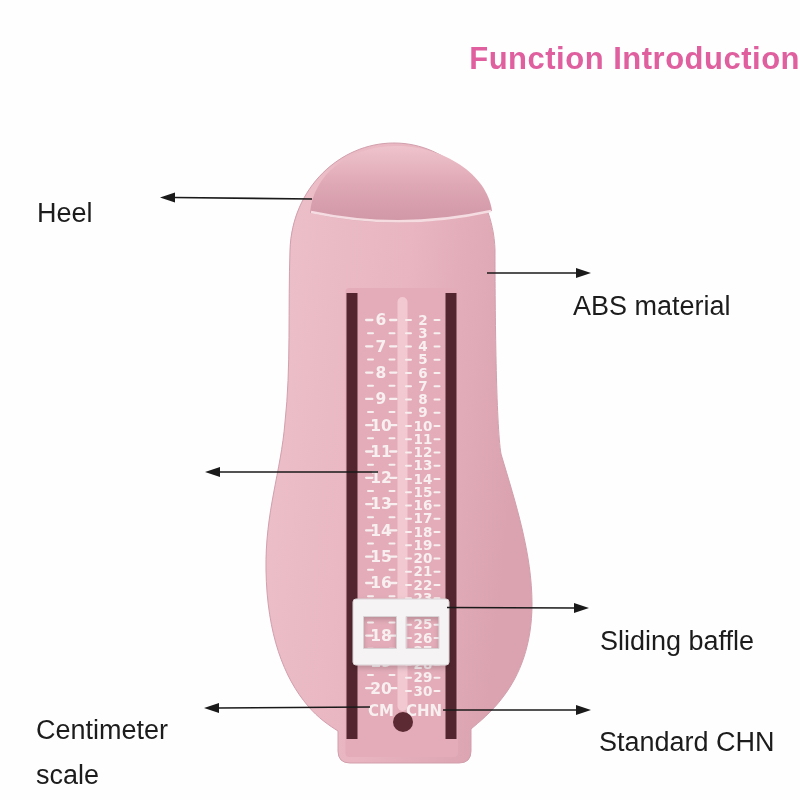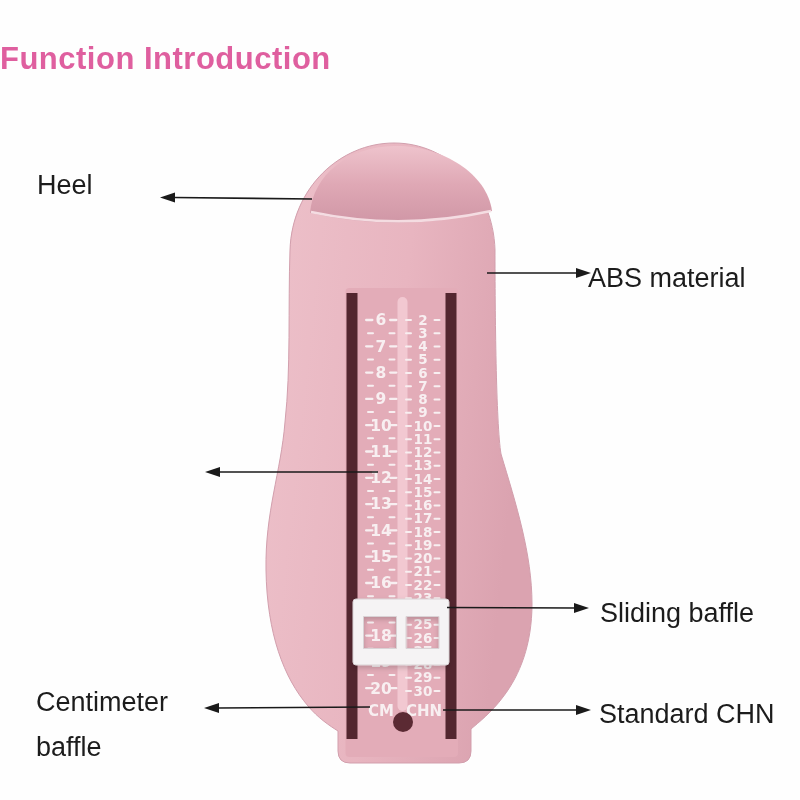--- a/index.html
+++ b/index.html
@@ -1,30 +1,30 @@
 <!DOCTYPE html>
 <html><head>
 <meta charset="utf-8">
 <style>
   html,body{margin:0;padding:0;background:#ffffff;}
   .stage{
     position:relative;width:800px;height:800px;background:#fefefe;overflow:hidden;
     font-family:"Liberation Sans", sans-serif;
   }
   .title{
-    position:absolute;left:0;top:41px;width:100%;text-align:left;
+    position:absolute;left:0;top:41px;width:100%;text-align:right;
     font-size:31px;font-weight:bold;letter-spacing:0.5px;color:#df5f9f;margin:0;
   }
   .gauge-svg{position:absolute;left:0;top:0;}
   .callout{
-    position:absolute;color:#1c1c1c;font-size:27px;line-height:45px;white-space:nowrap;
+    position:absolute;color:#1c1c1c;font-size:27px;line-height:45px;white-space:nowrap;margin-top:28px;
   }
   .callout span{display:block;}
   .co-heel{left:37px;top:163px;}
-  .co-abs{left:588px;top:256px;}
+  .co-abs{left:573px;top:256px;}
   .co-stereo{left:42px;top:455px;}
   .co-baffle{left:600px;top:591px;}
   .co-cm{left:36px;top:680px;}
   .co-chn{left:599px;top:692px;}
 </style>
 </head>
 <body>
 
 <div class="stage">
 
@@ -280,17 +280,17 @@
     <span>Heel</span>
   </div>
 
   <div class="callout co-abs">ABS material</div>
 
 
   <div class="callout co-baffle">Sliding baffle</div>
 
   <div class="callout co-cm">
     <span>Centimeter</span>
-    <span>baffle</span>
+    <span>scale</span>
   </div>
 
   <div class="callout co-chn">Standard CHN</div>
 </div>
 
 </body></html>

